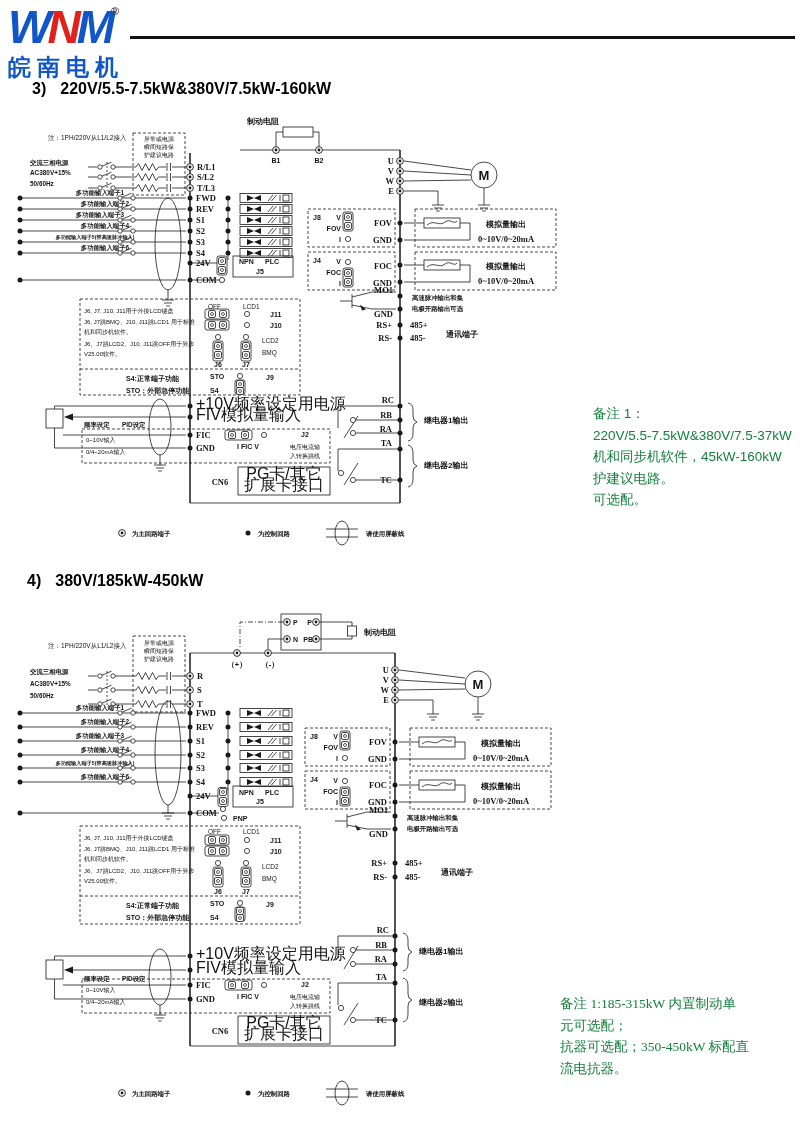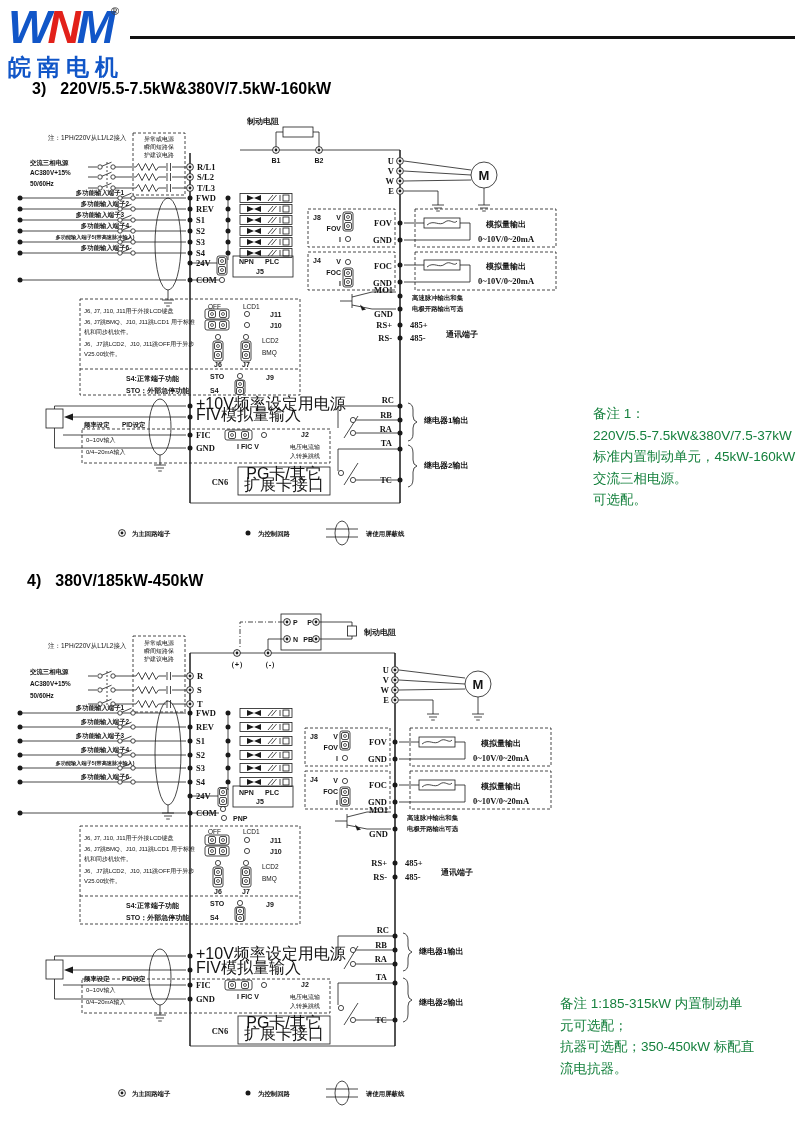--- a/index.html
+++ b/index.html
@@ -391,22 +391,22 @@
     <use href="#tdt" x="248" y="420"></use>
     <text class="tc" x="258" y="423">为控制回路</text>
     <use href="#shl" x="342" y="420"></use>
     <text class="tc" x="366" y="423">请使用屏蔽线</text>
   </g>
 </svg>
 
 <div class="abs notes" style="left:593px;top:403px;width:207px;">
   <div>备注 1：</div>
   <div>220V/5.5-7.5kW&amp;380V/7.5-37kW</div>
-  <div>标准内置制动单元，45kW-160kW</div>
-  <div>交流三相电源。</div>
+  <div>机和同步机软件，45kW-160kW</div>
+  <div>护建议电路。</div>
   <div>可选配。</div>
 </div>
 
 <div class="abs h-title" style="left:27px;top:572px;">
   <span class="pfx">4)</span><span>380V/185kW-450kW</span>
 </div>
 
 <svg class="abs" style="left:0;top:608px;" width="580" height="512" viewBox="0 0 580 512">
   <g>
     <path class="w2" d="M190,45 V438"></path>
@@ -715,18 +715,18 @@
   <g>
     <use href="#tmn" x="122" y="485"></use>
     <text class="tc" x="132" y="488">为主回路端子</text>
     <use href="#tdt" x="248" y="485"></use>
     <text class="tc" x="258" y="488">为控制回路</text>
     <use href="#shl" x="342" y="485"></use>
     <text class="tc" x="366" y="488">请使用屏蔽线</text>
   </g>
 </svg>
 
-<div class="abs notes" style="left:560px;top:993px;width:238px;">
+<div class="abs notes" style="left:560px;top:993px;width:238px;font-family:Liberation Serif, serif;">
   <div>备注 1:185-315kW 内置制动单</div>
   <div>元可选配；</div>
   <div>抗器可选配；350-450kW 标配直</div>
   <div>流电抗器。</div>
 </div>
 
 </body></html>

